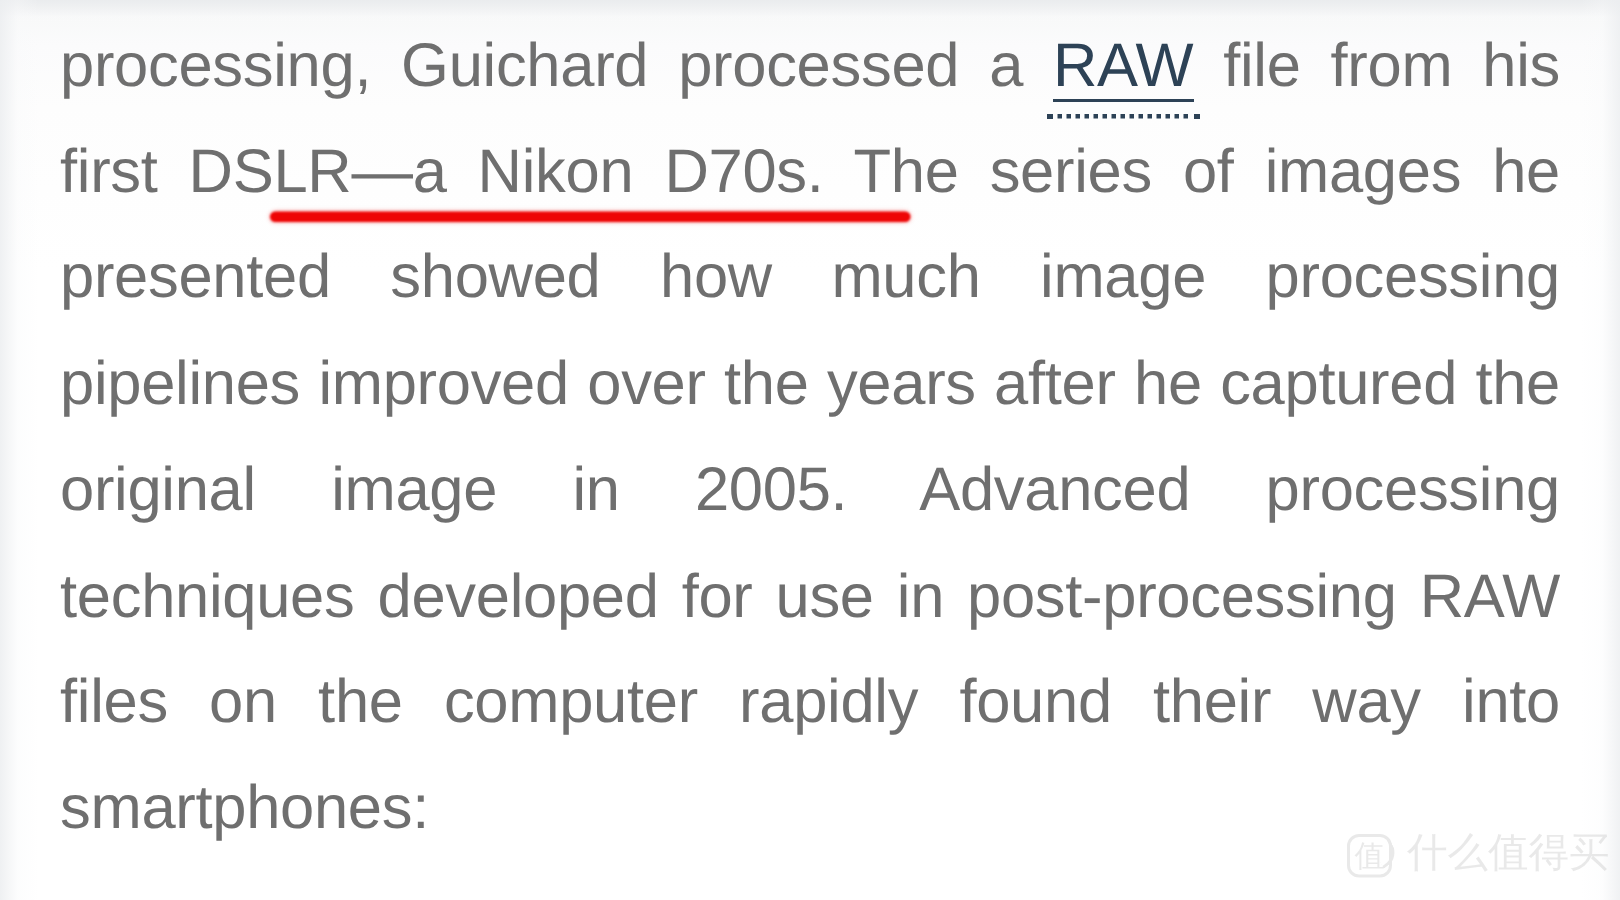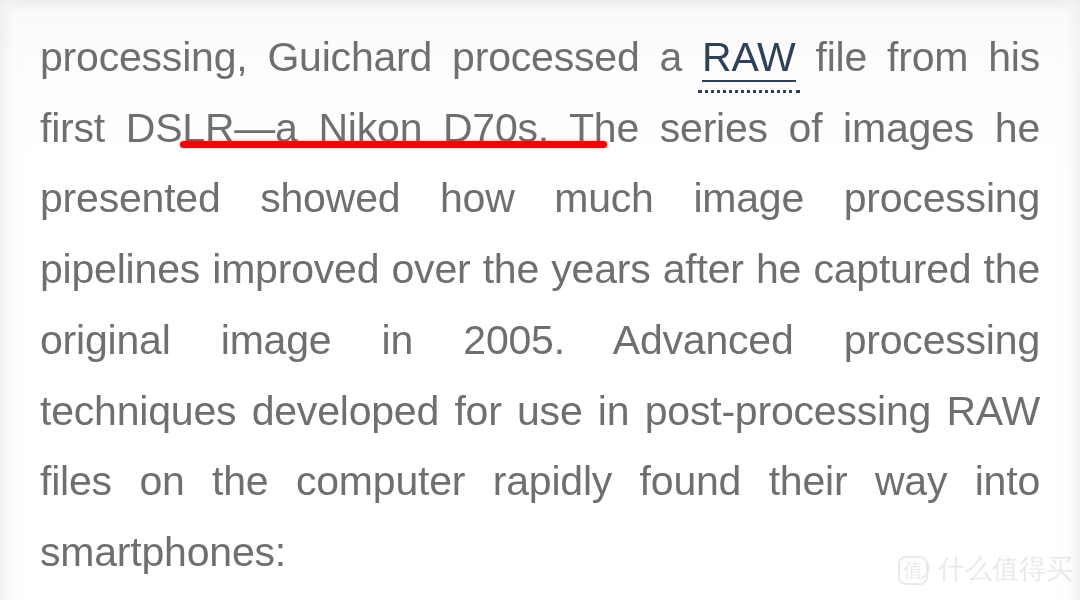--- a/index.html
+++ b/index.html
@@ -64,21 +64,21 @@
     color: #6f6f6f;
     text-align: justify;
     text-justify: inter-word;
     letter-spacing: -0.2px;
     word-spacing: 0px;
     -webkit-font-smoothing: antialiased;
   }
 
   .para-inner {
     display: block;
-    padding-top: 22px;
+    padding-top: 8px;
   }
 
   
   .para::after {
     content: "";
     display: inline-block;
     width: 100%;
   }
 
   

